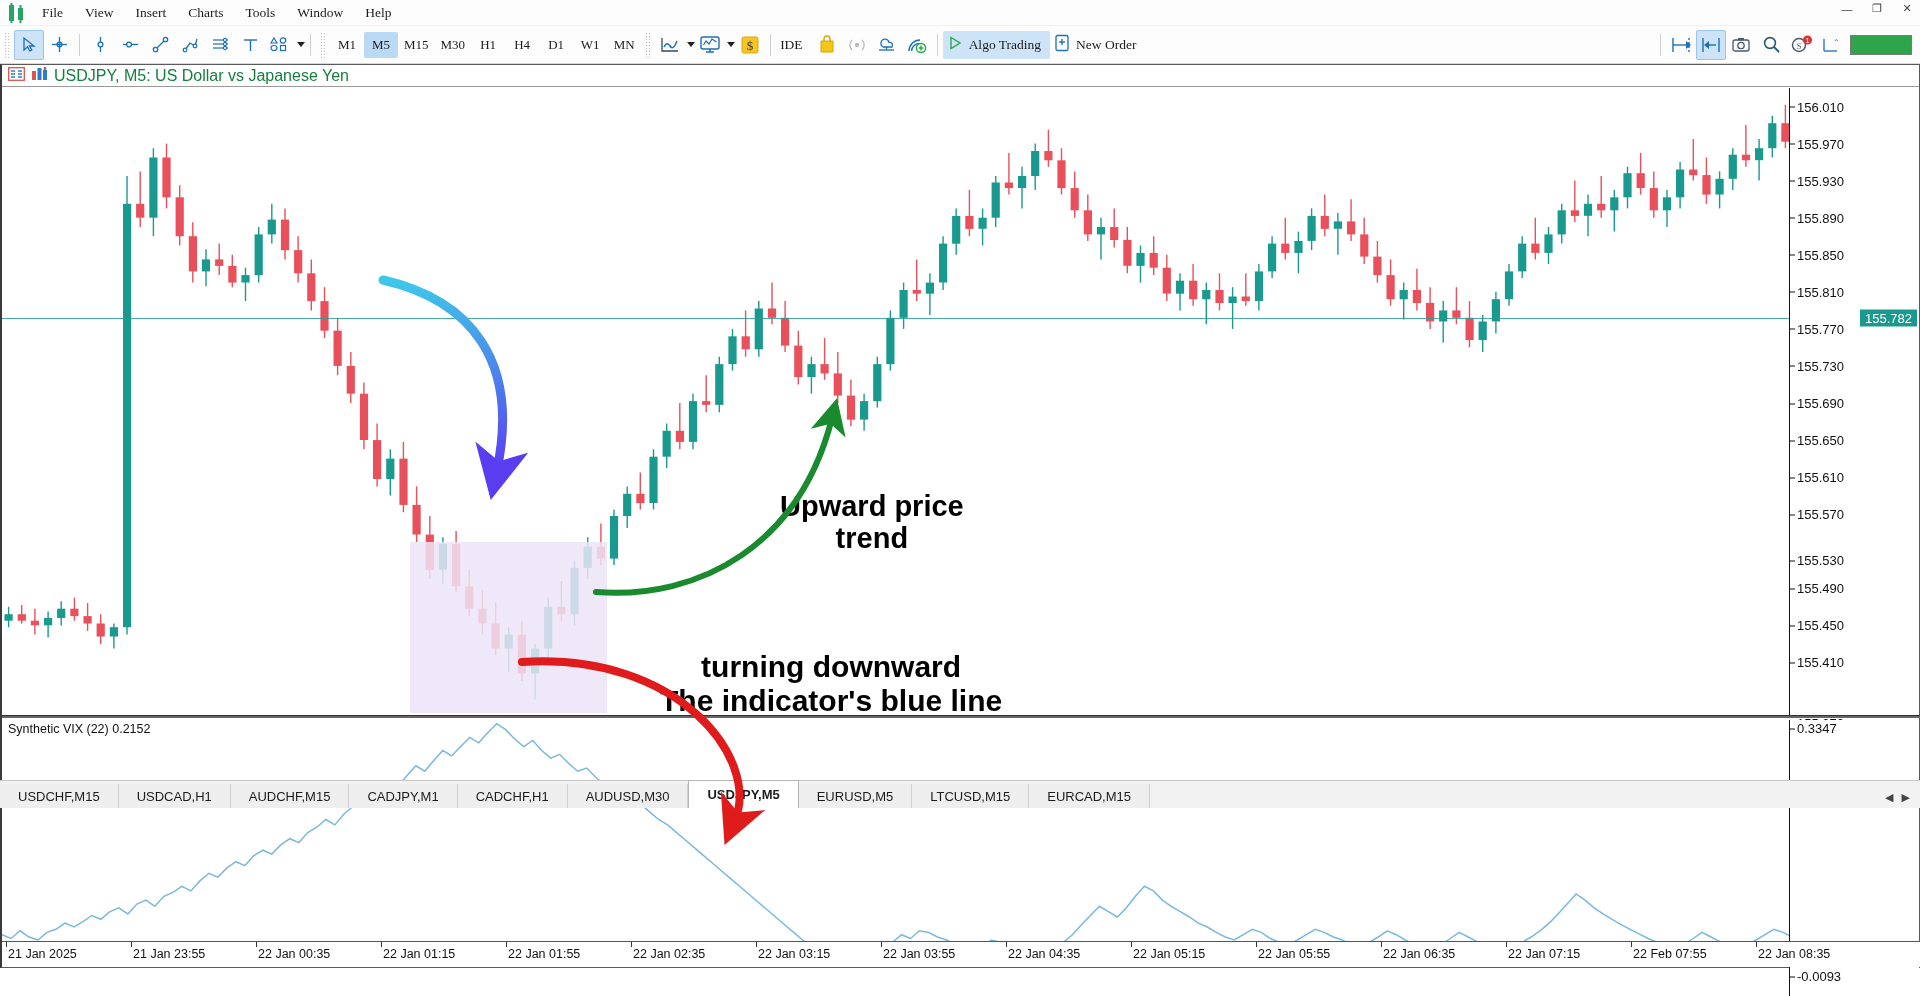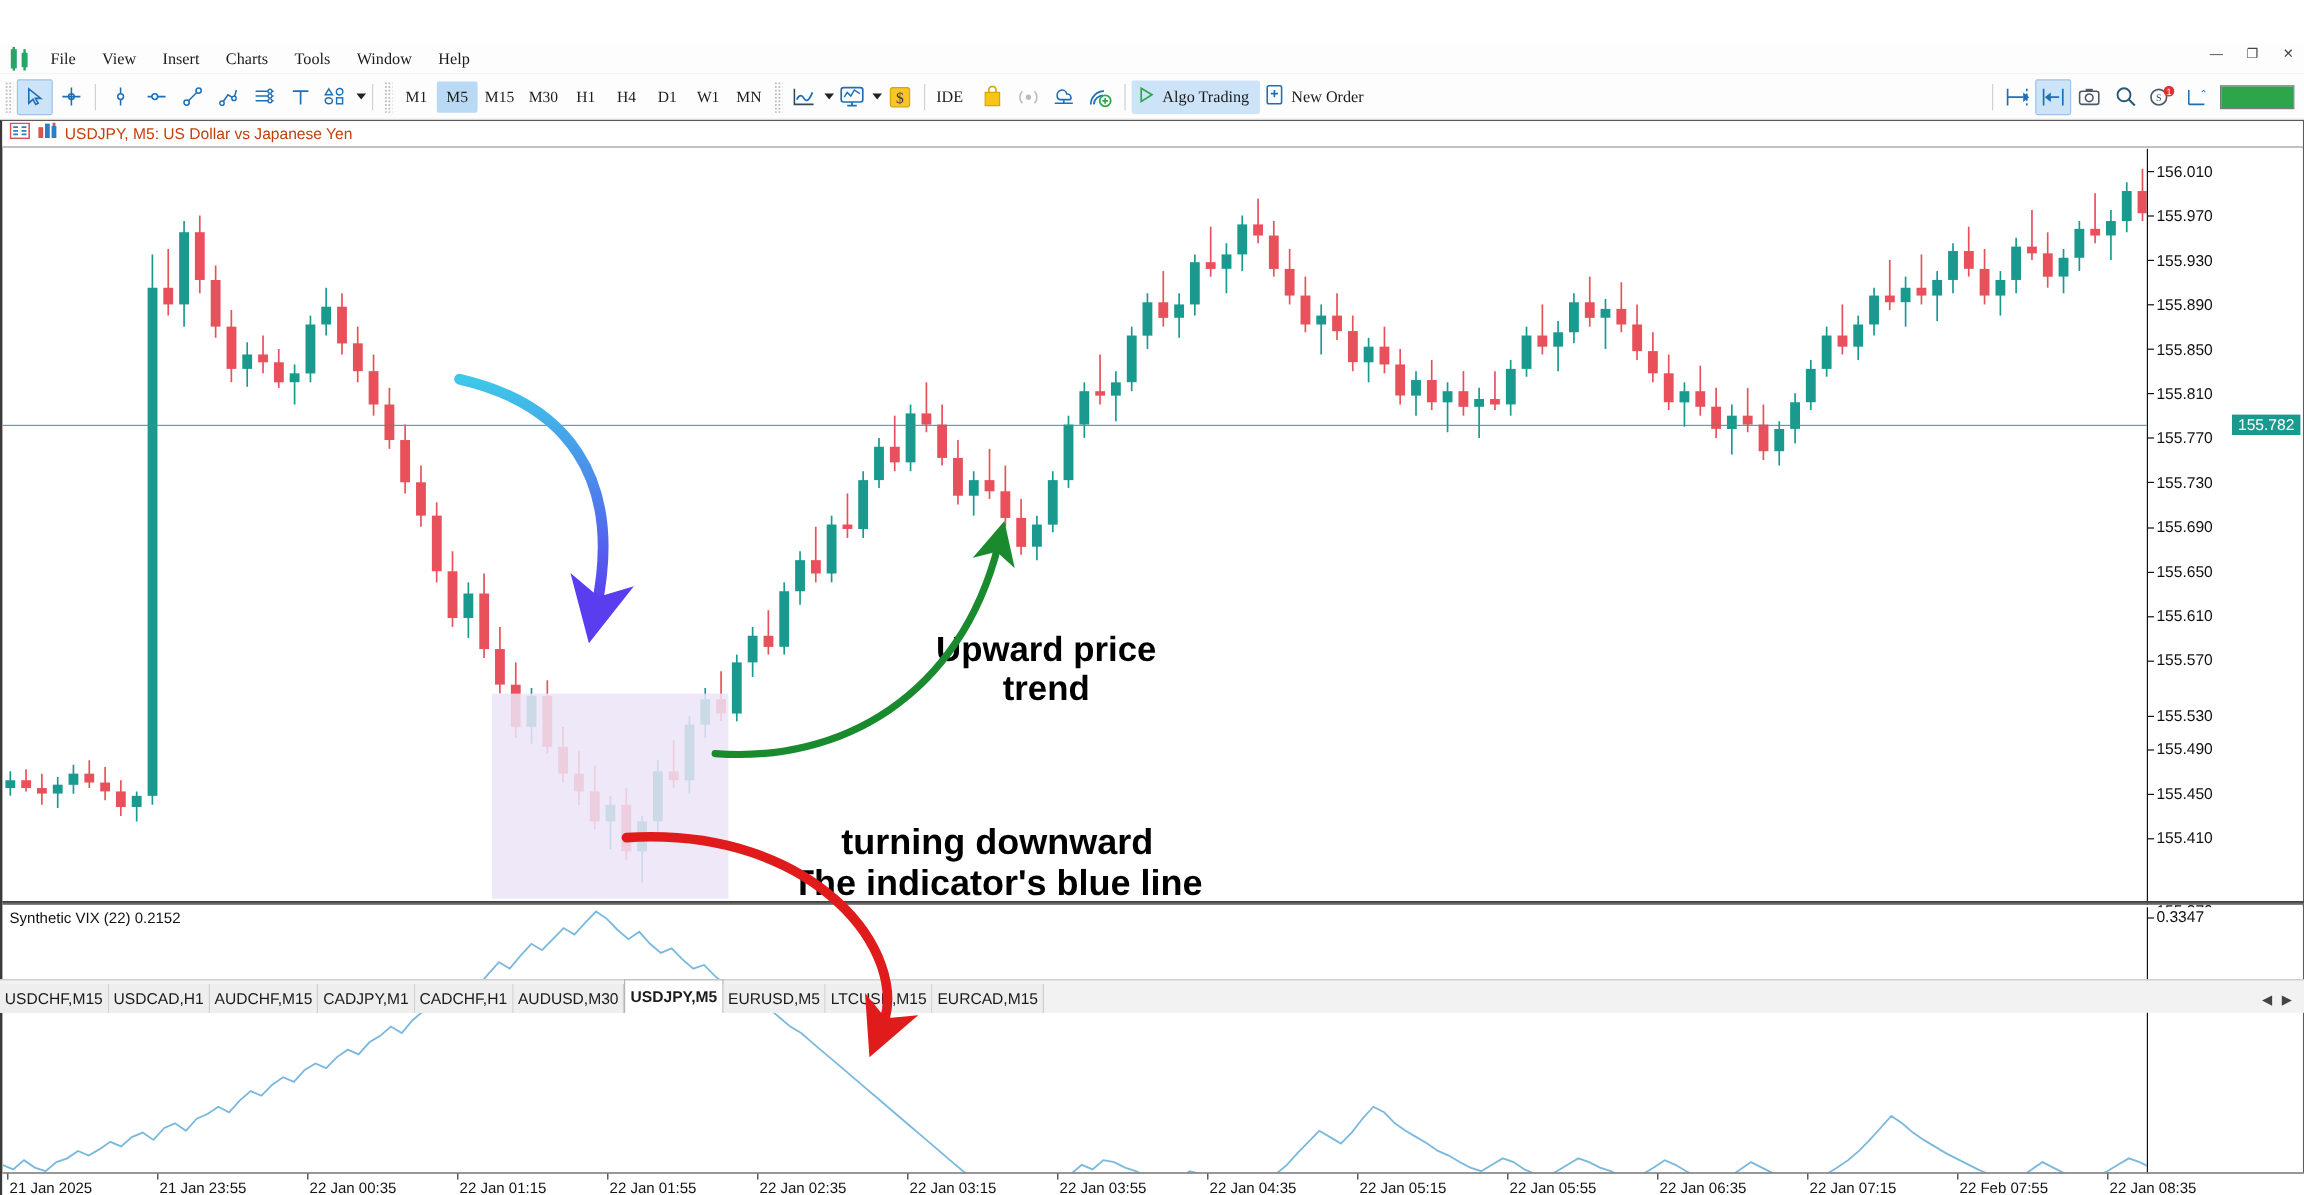--- a/index.html
+++ b/index.html
@@ -2,21 +2,21 @@
 <html><head>
 <meta charset="utf-8">
 <style>
   * { box-sizing: border-box; margin: 0; padding: 0; }
   html, body {
     width: 1920px; height: 996px;
     background: #ffffff;
     font-family: "Liberation Sans", sans-serif;
     overflow: hidden;
   }
-  #app { position: relative; width: 1920px; height: 808px; background:#fff;margin-top:36px; }
+  #app { position: relative; width: 1920px; height: 808px; background:#fff; }
 
   
   .menubar {
     position:absolute; top:0; left:0; width:1920px; height:26px;
     background:#fdfdfd; display:flex; align-items:center; gap:0;
     border-bottom:1px solid #f0f0f0;
   }
   .app-logo { width:26px; height:20px; margin-left:5px; position:relative; }
   .menu-item {
     font-size:13.5px; color:#1b1b1b; padding:3px 11px; white-space:nowrap;
@@ -65,21 +65,21 @@
 
   
   .chartwin {
     position:absolute; top:64px; left:0; width:1920px; height:904px;
     background:#fff; border:1px solid #5a5a5a; border-left:2px solid #3a3a3a;
   }
   .chart-titlebar {
     height:22px; display:flex; align-items:center; gap:6px; padding-left:6px;
     border-bottom:1px solid #9a9a9a; background:#fff;
   }
-  .ct-label { font-size:13px; color:#c2410c; font-family:"Liberation Sans", sans-serif; }
+  .ct-label { font-size:16px; color:#15803d; font-family:"Liberation Sans", sans-serif; }
 
   .price-pane { position:absolute; top:23px; left:0; right:0; height:630px; }
   .ind-pane   { position:absolute; top:655px; left:0; right:0; height:290px; }
   .pane-divider { position:absolute; top:650px; left:0; width:1920px; height:3px;
                   background:#666; border-top:1px solid #333; }
 
   .plot { position:absolute; top:0; left:0; right:130px; bottom:0; overflow:hidden; }
   .scale {
     position:absolute; top:0; right:0; width:130px; bottom:0;
     border-left:1px solid #111; background:#fff;
@@ -114,21 +114,21 @@
     font-family:"Liberation Sans", sans-serif;
   }
   .tick-mark { position:absolute; top:0; width:1px; height:5px; background:#333; }
 
   
   .tabbar {
     position:absolute; bottom:0; left:0; width:1920px; height:28px;
     background:#f2f2f2; display:flex; align-items:flex-end; border-top:1px solid #c8c8c8;
   }
   .tab {
-    height:24px; padding:0 4px; display:flex; align-items:center; font-size:13px;
+    height:24px; padding:0 18px; display:flex; align-items:center; font-size:13px;
     color:#1b1b1b; background:#eeeeee; border-right:1px solid #cfcfcf;
     font-family:"Liberation Sans", sans-serif; white-space:nowrap;
   }
   .tab.active {
     background:#ffffff; font-weight:bold; height:28px;
     border-left:1px solid #b5b5b5; border-right:1px solid #b5b5b5;
     border-top:1px solid #b5b5b5;
   }
   .tab-nav { margin-left:auto; display:flex; gap:8px; padding:0 10px 4px 0; color:#444; font-size:11px; }
 

